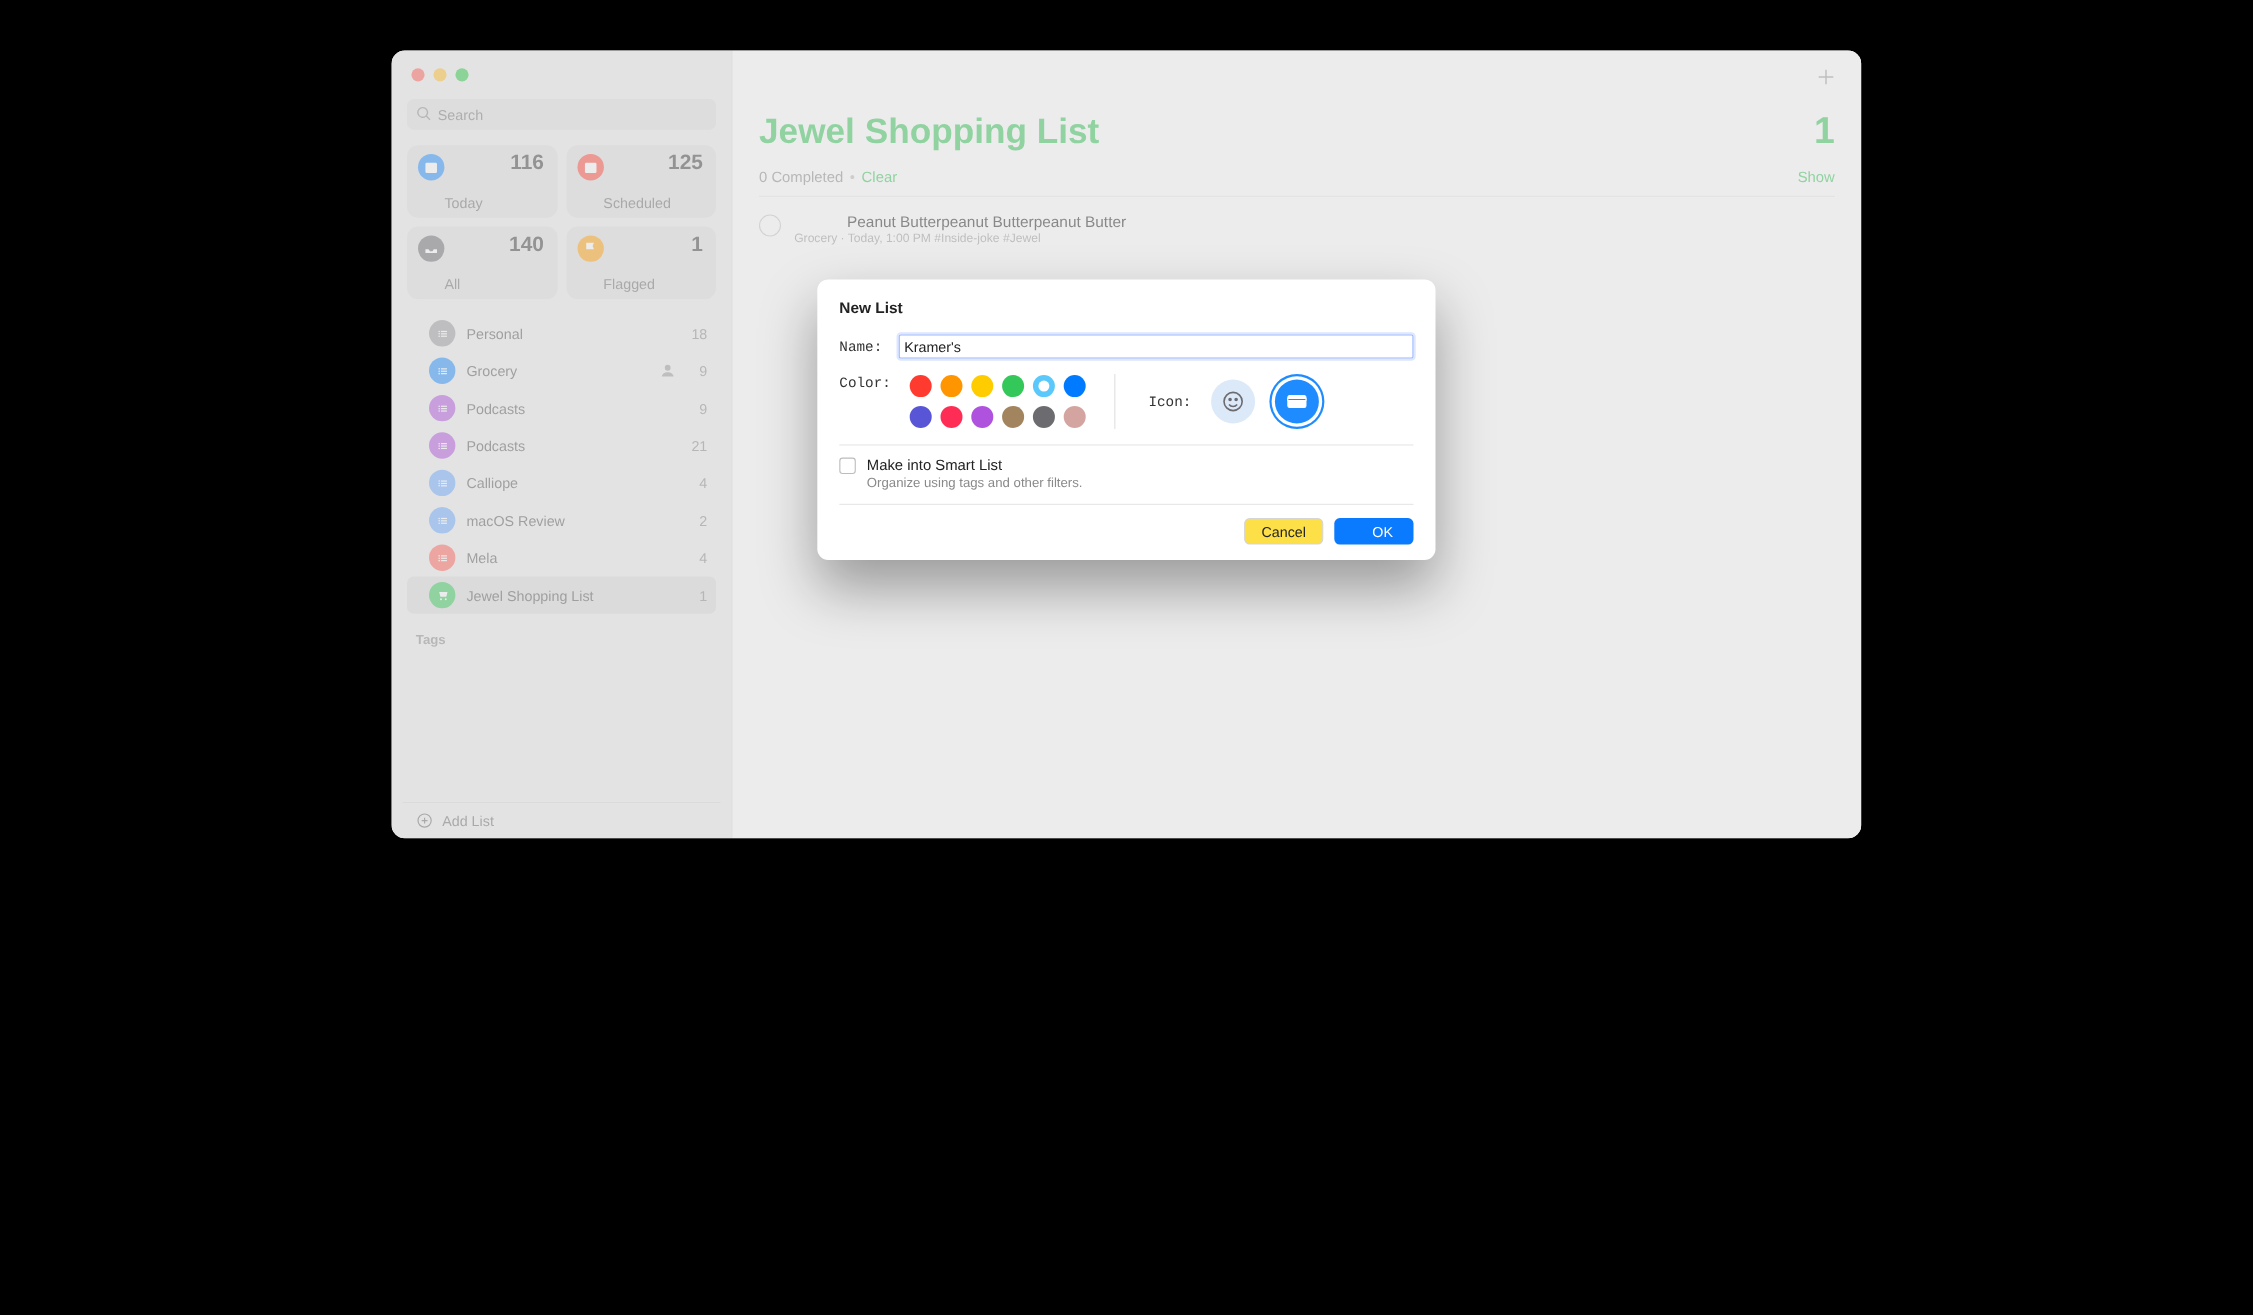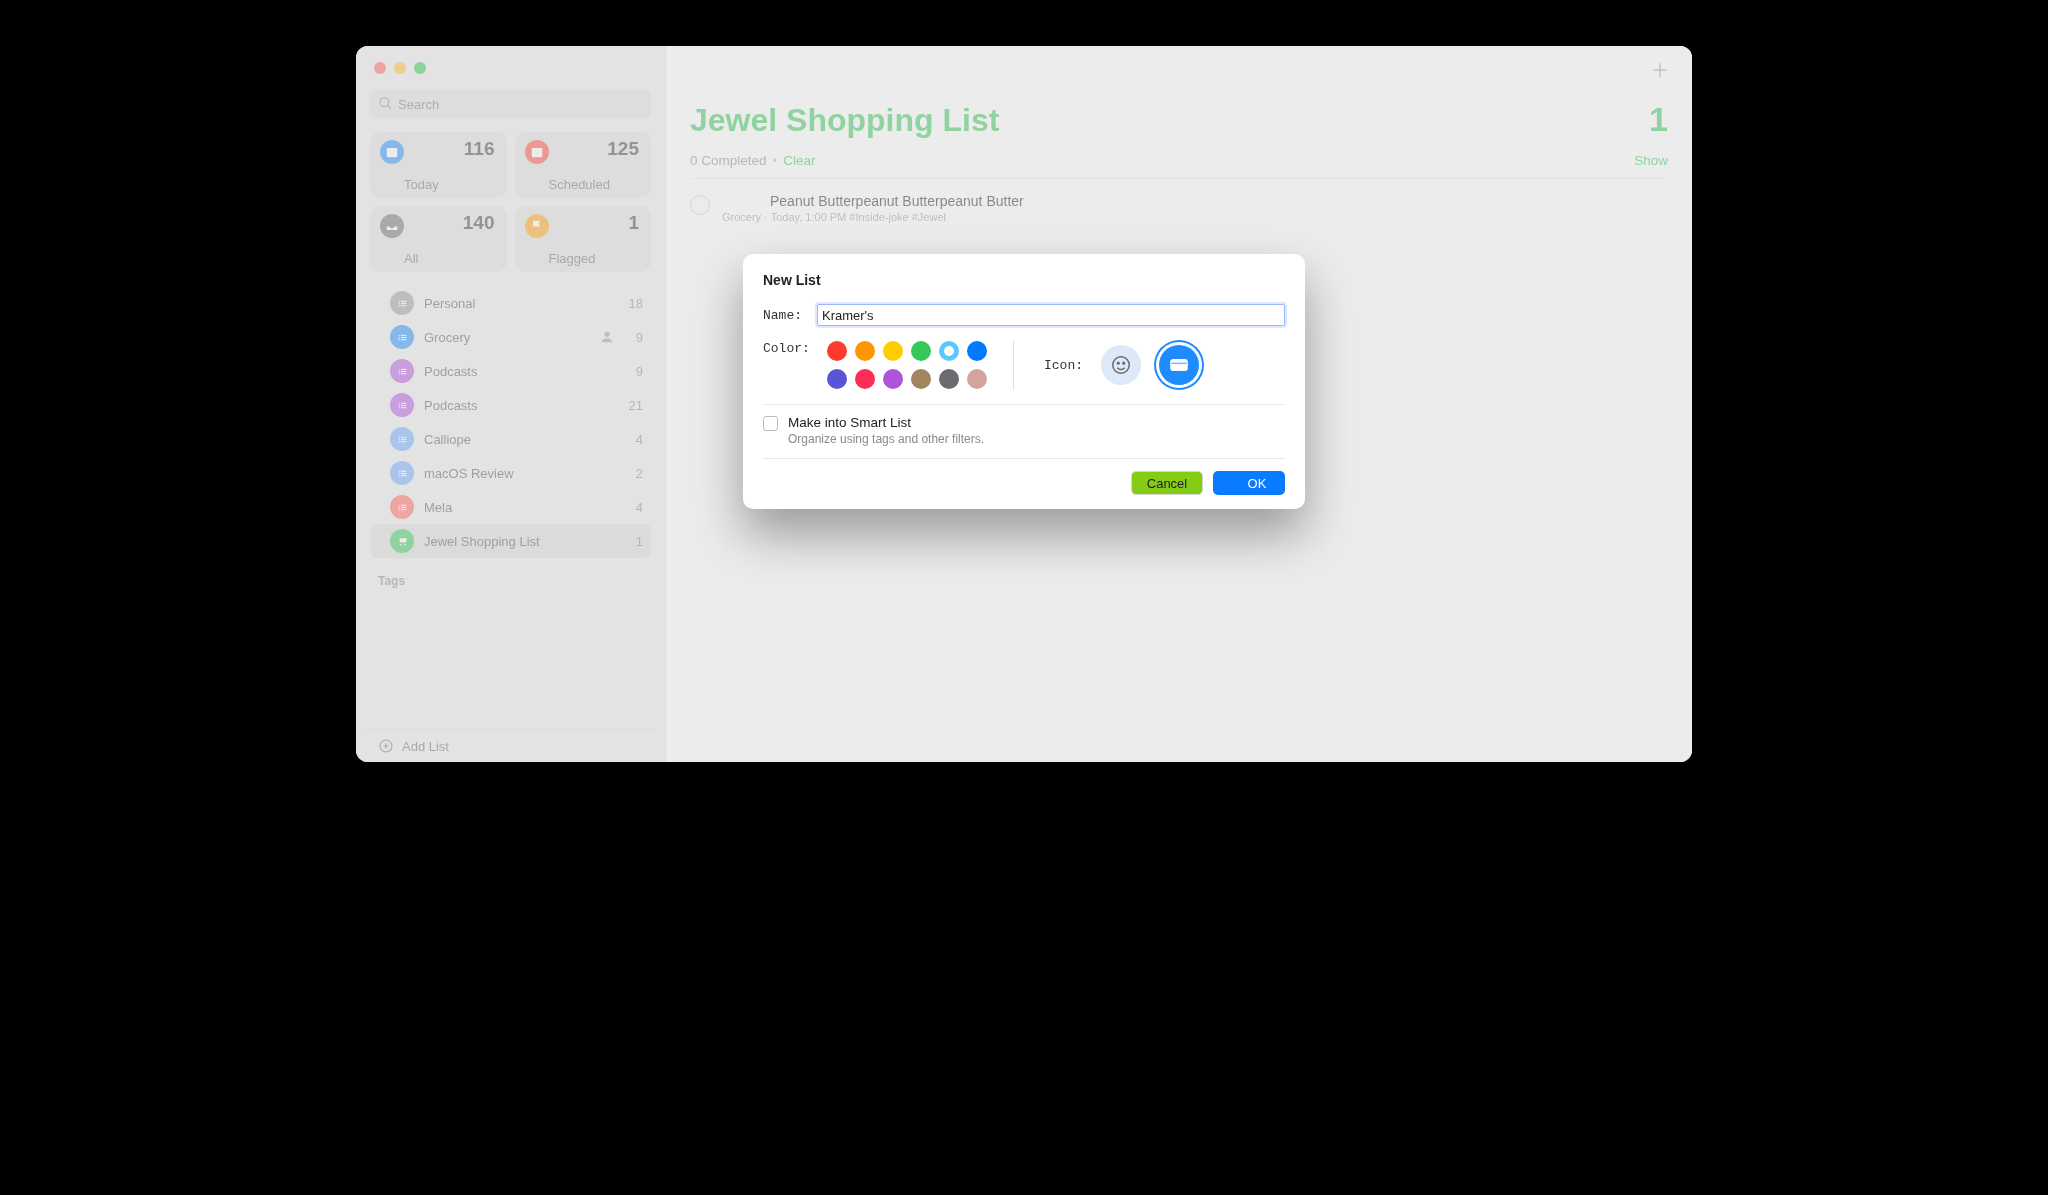--- a/index.html
+++ b/index.html
@@ -123,21 +123,21 @@
        background:#1e8cff; box-shadow:0 0 0 3px #fff, 0 0 0 5px #1e8cff;
     }
     .pick-btn.sel svg{ fill:#fff; stroke:#fff;}
     .smart-block{ border-top:1px solid #e6e6e6; border-bottom:1px solid #e6e6e6; padding:10px 0 12px 0; margin-top:4px;}
     .smart-row{ display:flex; align-items:flex-start; gap:10px;}
     .chk{ width:15px; height:15px; border:1px solid #bcbcbc; border-radius:3px; background:#fff; margin-top:1px;}
     .smart-title{ font-size:13.5px; color:#222;}
     .smart-desc { font-size:12px; color:#8a8a8a; margin-top:2px;}
     .btn-row{ display:flex; justify-content:flex-end; gap:10px; margin-top:12px;}
     .btn{ height:24px; min-width:72px; border-radius:5px; font-size:13px; display:flex; align-items:center; justify-content:center; cursor:pointer;}
-    .btn-cancel{ background:#84cc16; border:1px solid #d5d5d5; color:#222;}
+    .btn-cancel{ background:#fde047; border:1px solid #d5d5d5; color:#222;}
     .btn-ok{ background:#0a7aff; color:#fff; border:none;padding-left:16px;}
   </style>
 </head>
 <body>
 
 <div class="window">
   <div class="traffic">
     <span class="tl-close"></span>
     <span class="tl-min"></span>
     <span class="tl-max"></span>

